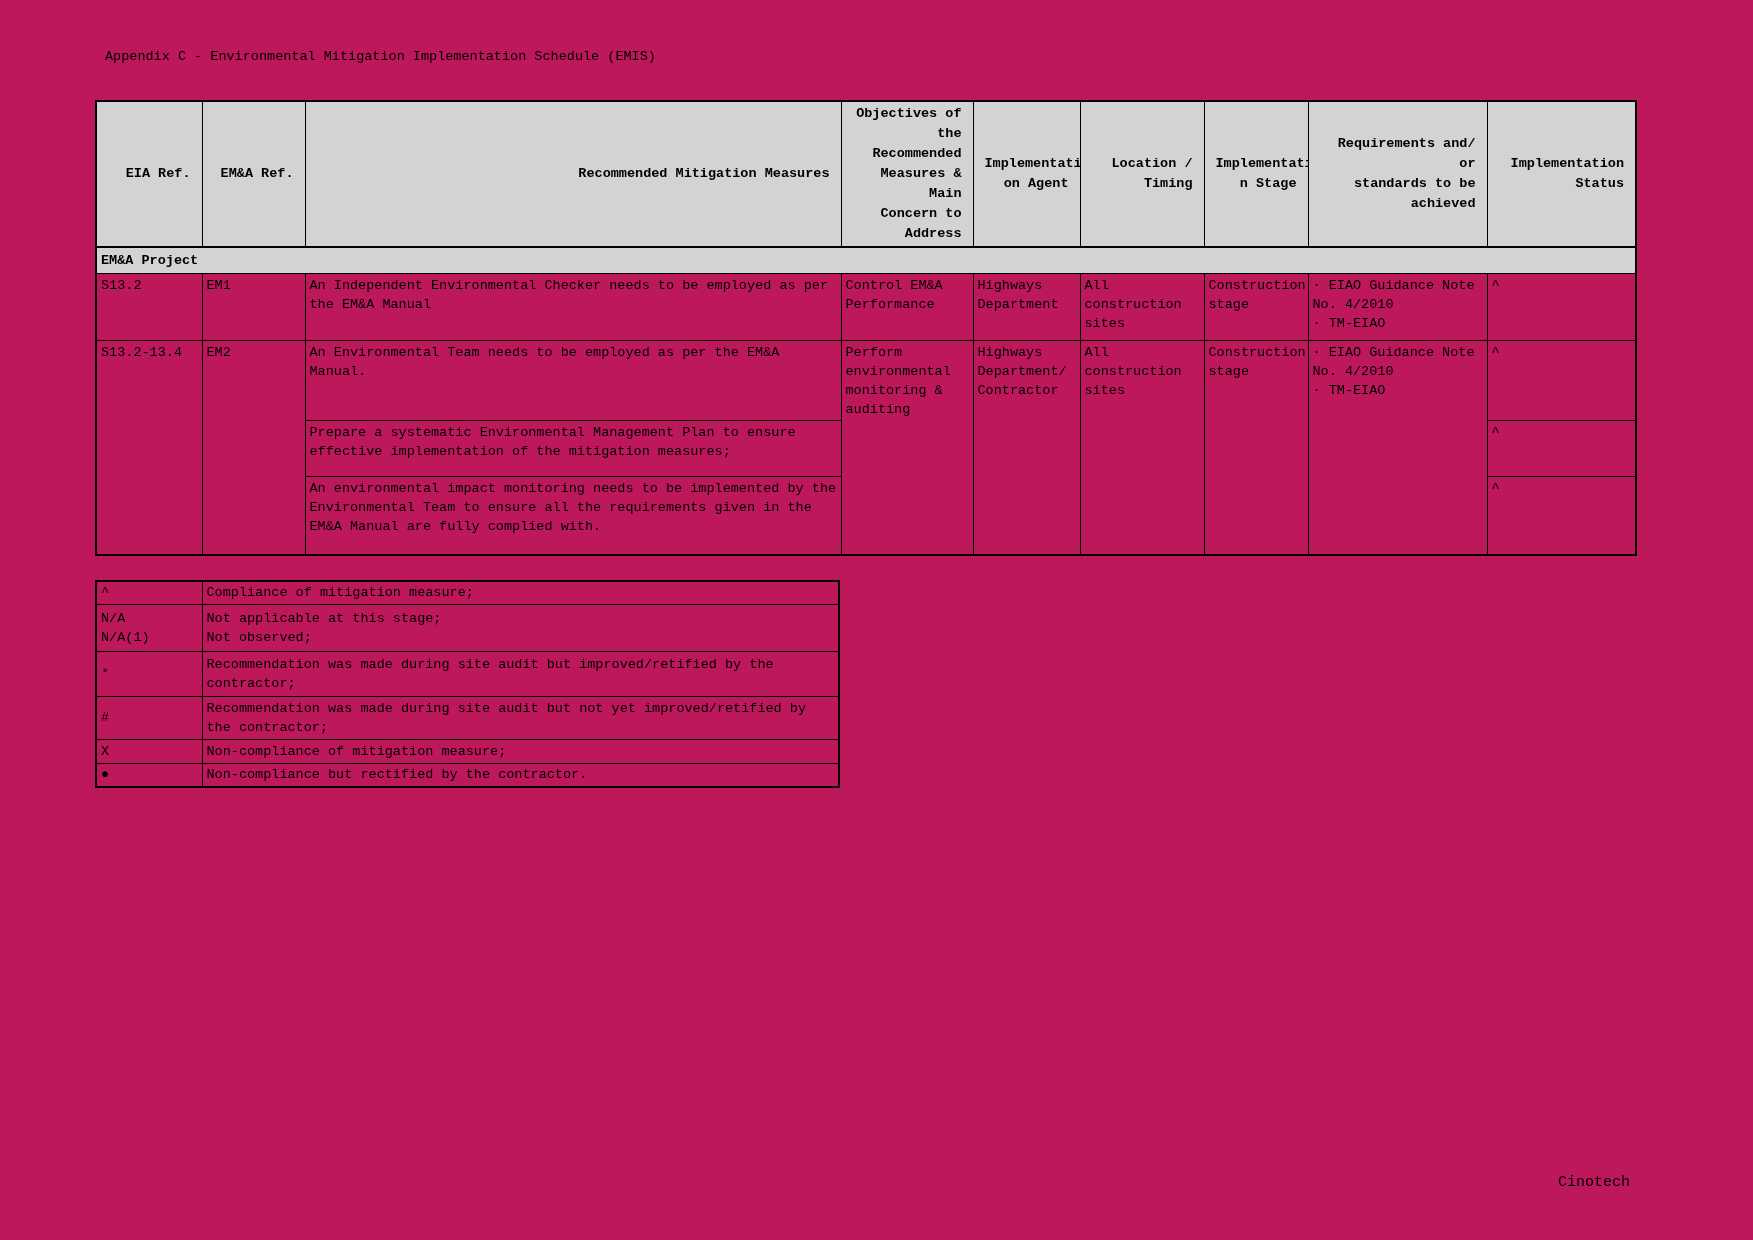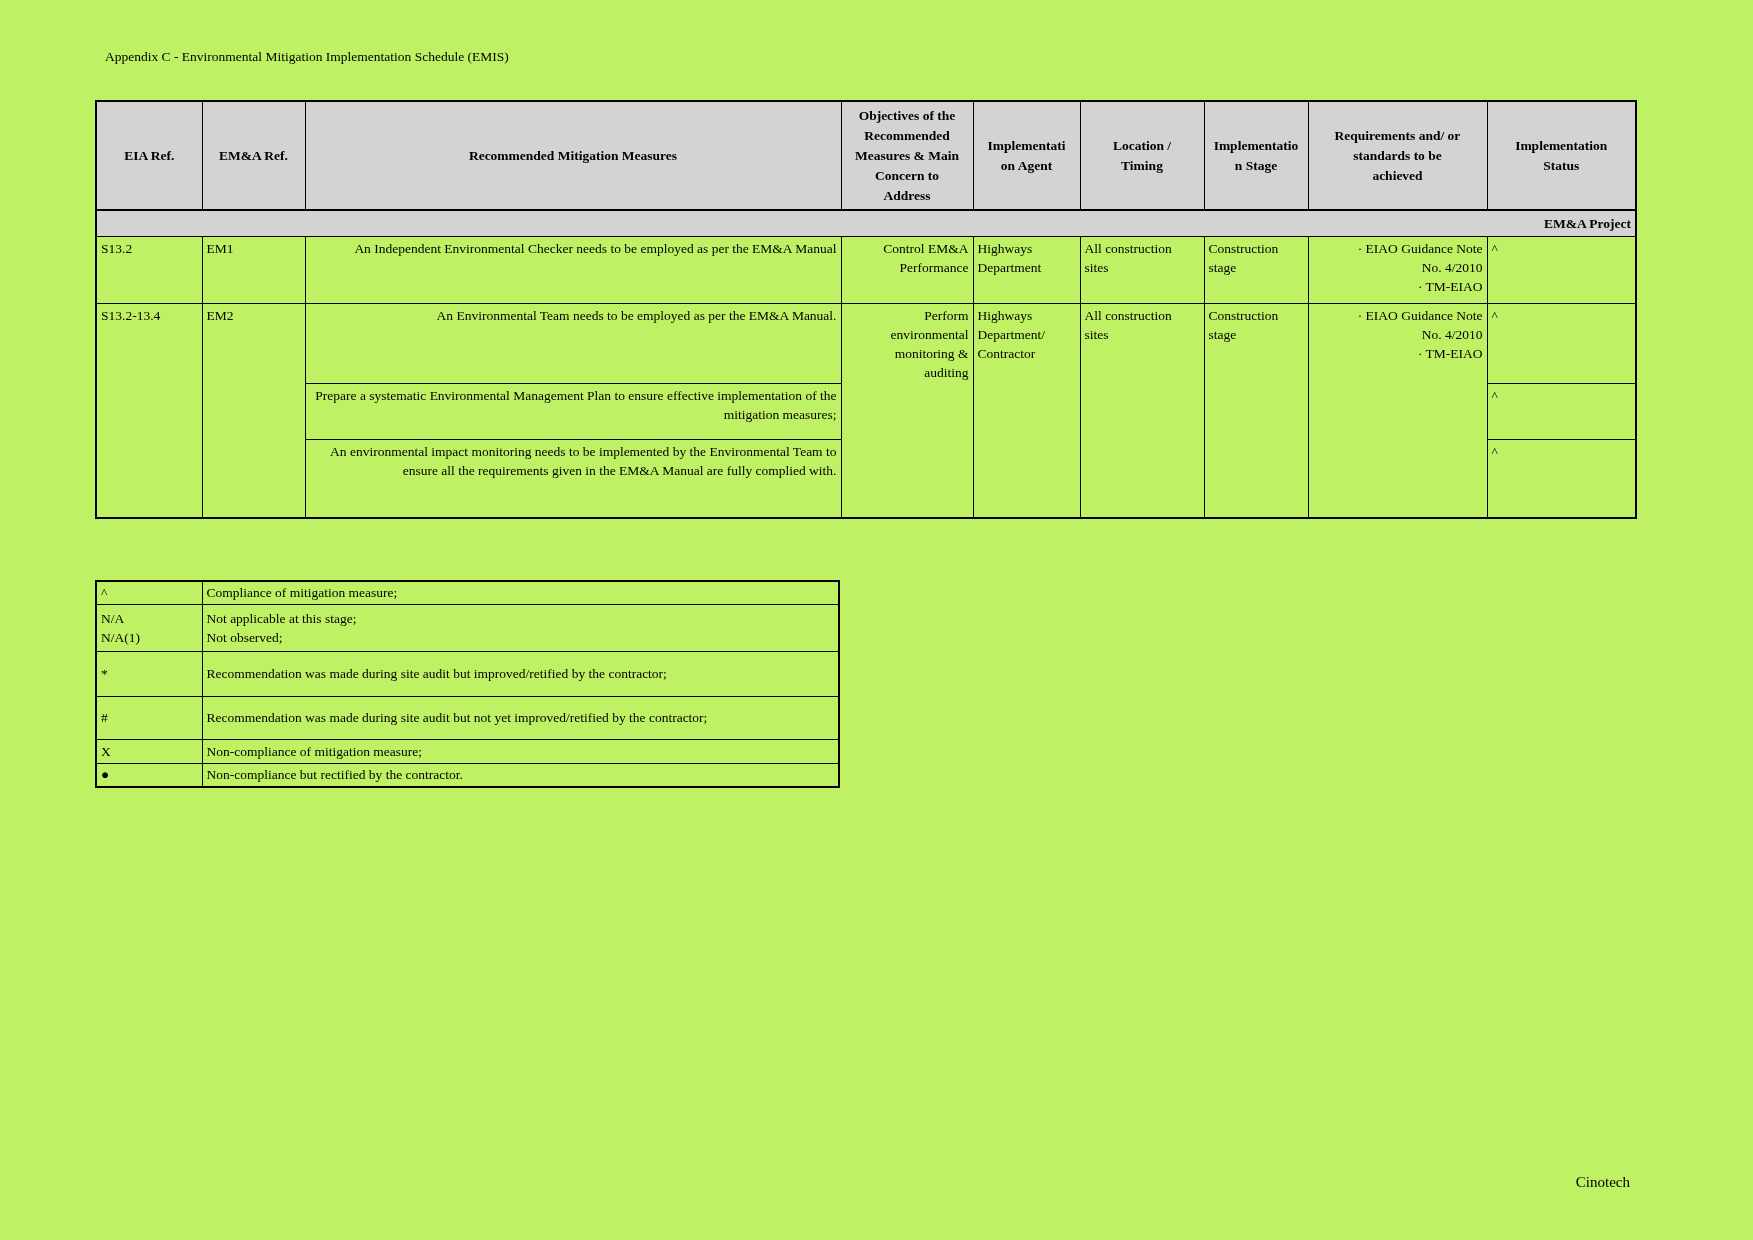--- a/index.html
+++ b/index.html
@@ -3,52 +3,52 @@
 <meta charset="utf-8">
 <style>
   * { box-sizing: border-box; margin: 0; padding: 0; }
   html, body { background: #ffffff; }
   body {
     width: 1753px; height: 1240px;
     position: relative;
     font-family: "Liberation Serif", serif;
     color: #000;
   }
-  .page { position: absolute; inset: 0; background: #bef264; }
+  .page { position: absolute; inset: 0; background: #be185d; font-family: Liberation Mono, monospace; }
 
   .doc-header {
     position: absolute; left: 105px; top: 48px;
     font-size: 13.5px; line-height: 17px;
   }
 
   
   table.emis {
     position: absolute; left: 95px; top: 100px;
     width: 1540px;
     border-collapse: collapse; table-layout: fixed;
     border: 2px solid #000;
   }
   table.emis th, table.emis td {
     border: 1px solid #000;
     font-size: 13.5px; line-height: 19px;
     padding: 2px 4px;
     vertical-align: top;
-    text-align: right;
+    text-align: left;
     white-space: pre-line;
     overflow: hidden;
   }
   table.emis th {
     background: #d3d3d3;
     font-weight: bold;
-    text-align: center;
+    text-align: right;
     vertical-align: middle;
     line-height: 20px;
     height: 109px;
     border-bottom: 2px solid #000;
-    padding: 2px 1px;
+    padding: 2px 11px;
   }
   table.emis td.section {
     background: #d3d3d3;
     font-weight: bold;
     height: 26px;
     vertical-align: middle;
   }
   table.emis td.c { text-align: left; }
   tr.r-em1  { height: 67px; }
   tr.r-em2a { height: 80px; padding-left: 35px; }

